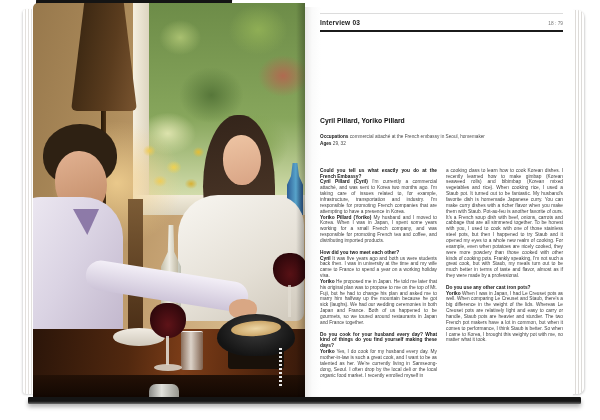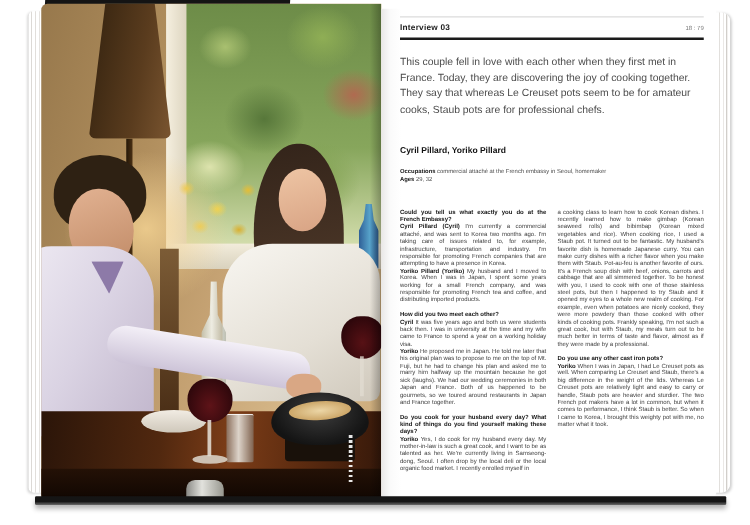--- a/index.html
+++ b/index.html
@@ -165,21 +165,20 @@
 </div>
 
 <div class="page-right">
   <div class="rp-inner">
     <div class="rp-topline"></div>
     <div class="rp-header">
       <span class="rp-section">Interview 03</span>
       <span class="rp-pageno">18 : 79</span>
     </div>
     <div class="rp-rule"></div>
-    <div class="rp-intro">This couple fell in love with each other when they first met in France. Today, they are discovering the joy of cooking together. They say that whereas Le Creuset pots seem to be for amateur cooks, Staub pots are for professional chefs.</div>
     <div class="rp-names">Cyril Pillard, Yoriko Pillard</div>
     <div class="scaled">
       <div class="meta-line"><b>Occupations</b><span> commercial attaché at the French embassy in Seoul, homemaker</span></div>
       <div class="meta-line"><b>Ages</b><span> 29, 32</span></div>
       <div class="columns">
         <div class="col" id="col-left">
             <p class="q">Could you tell us what exactly you do at the French Embassy?</p>
             <p class="a"><b>Cyril Pillard (Cyril) </b>I'm currently a commercial attaché, and was sent to Korea two months ago. I'm taking care of issues related to, for example, infrastructure, transportation and industry. I'm responsible for promoting French companies that are attempting to have a presence in Korea.</p>
             <p class="a"><b>Yoriko Pillard (Yoriko) </b>My husband and I moved to Korea. When I was in Japan, I spent some years working for a small French company, and was responsible for promoting French tea and coffee, and distributing imported products.</p>
             <p class="q">How did you two meet each other?</p>

